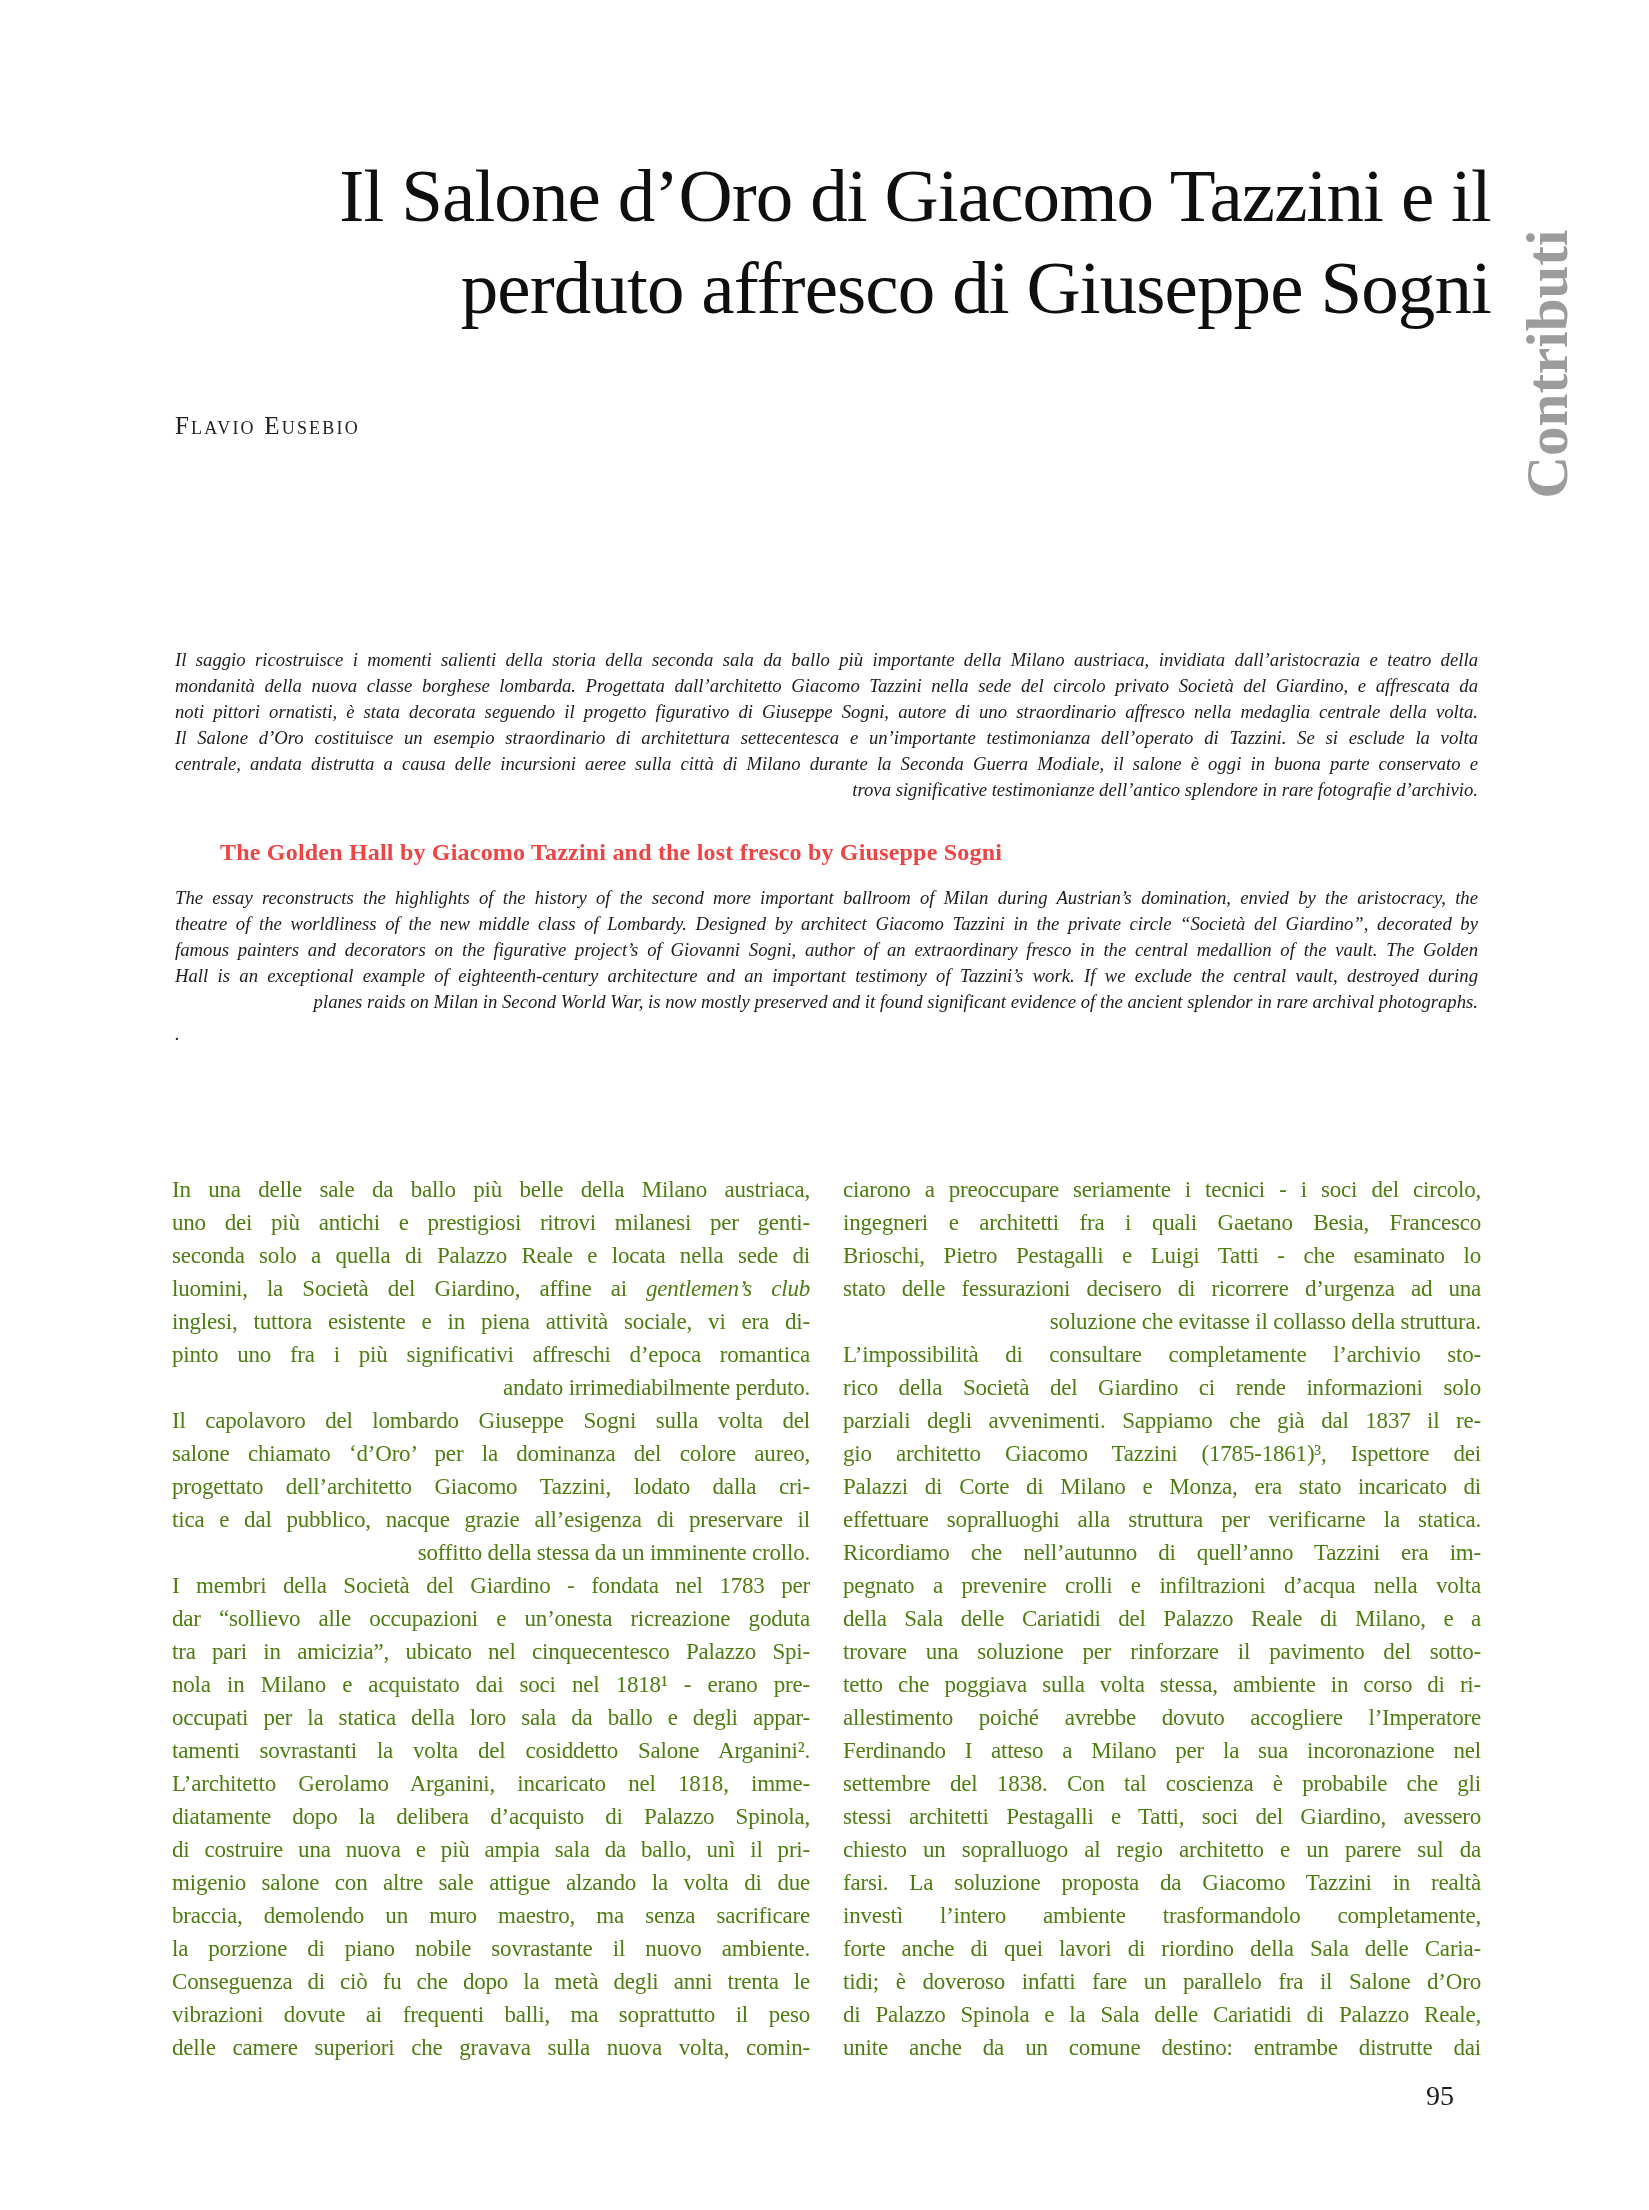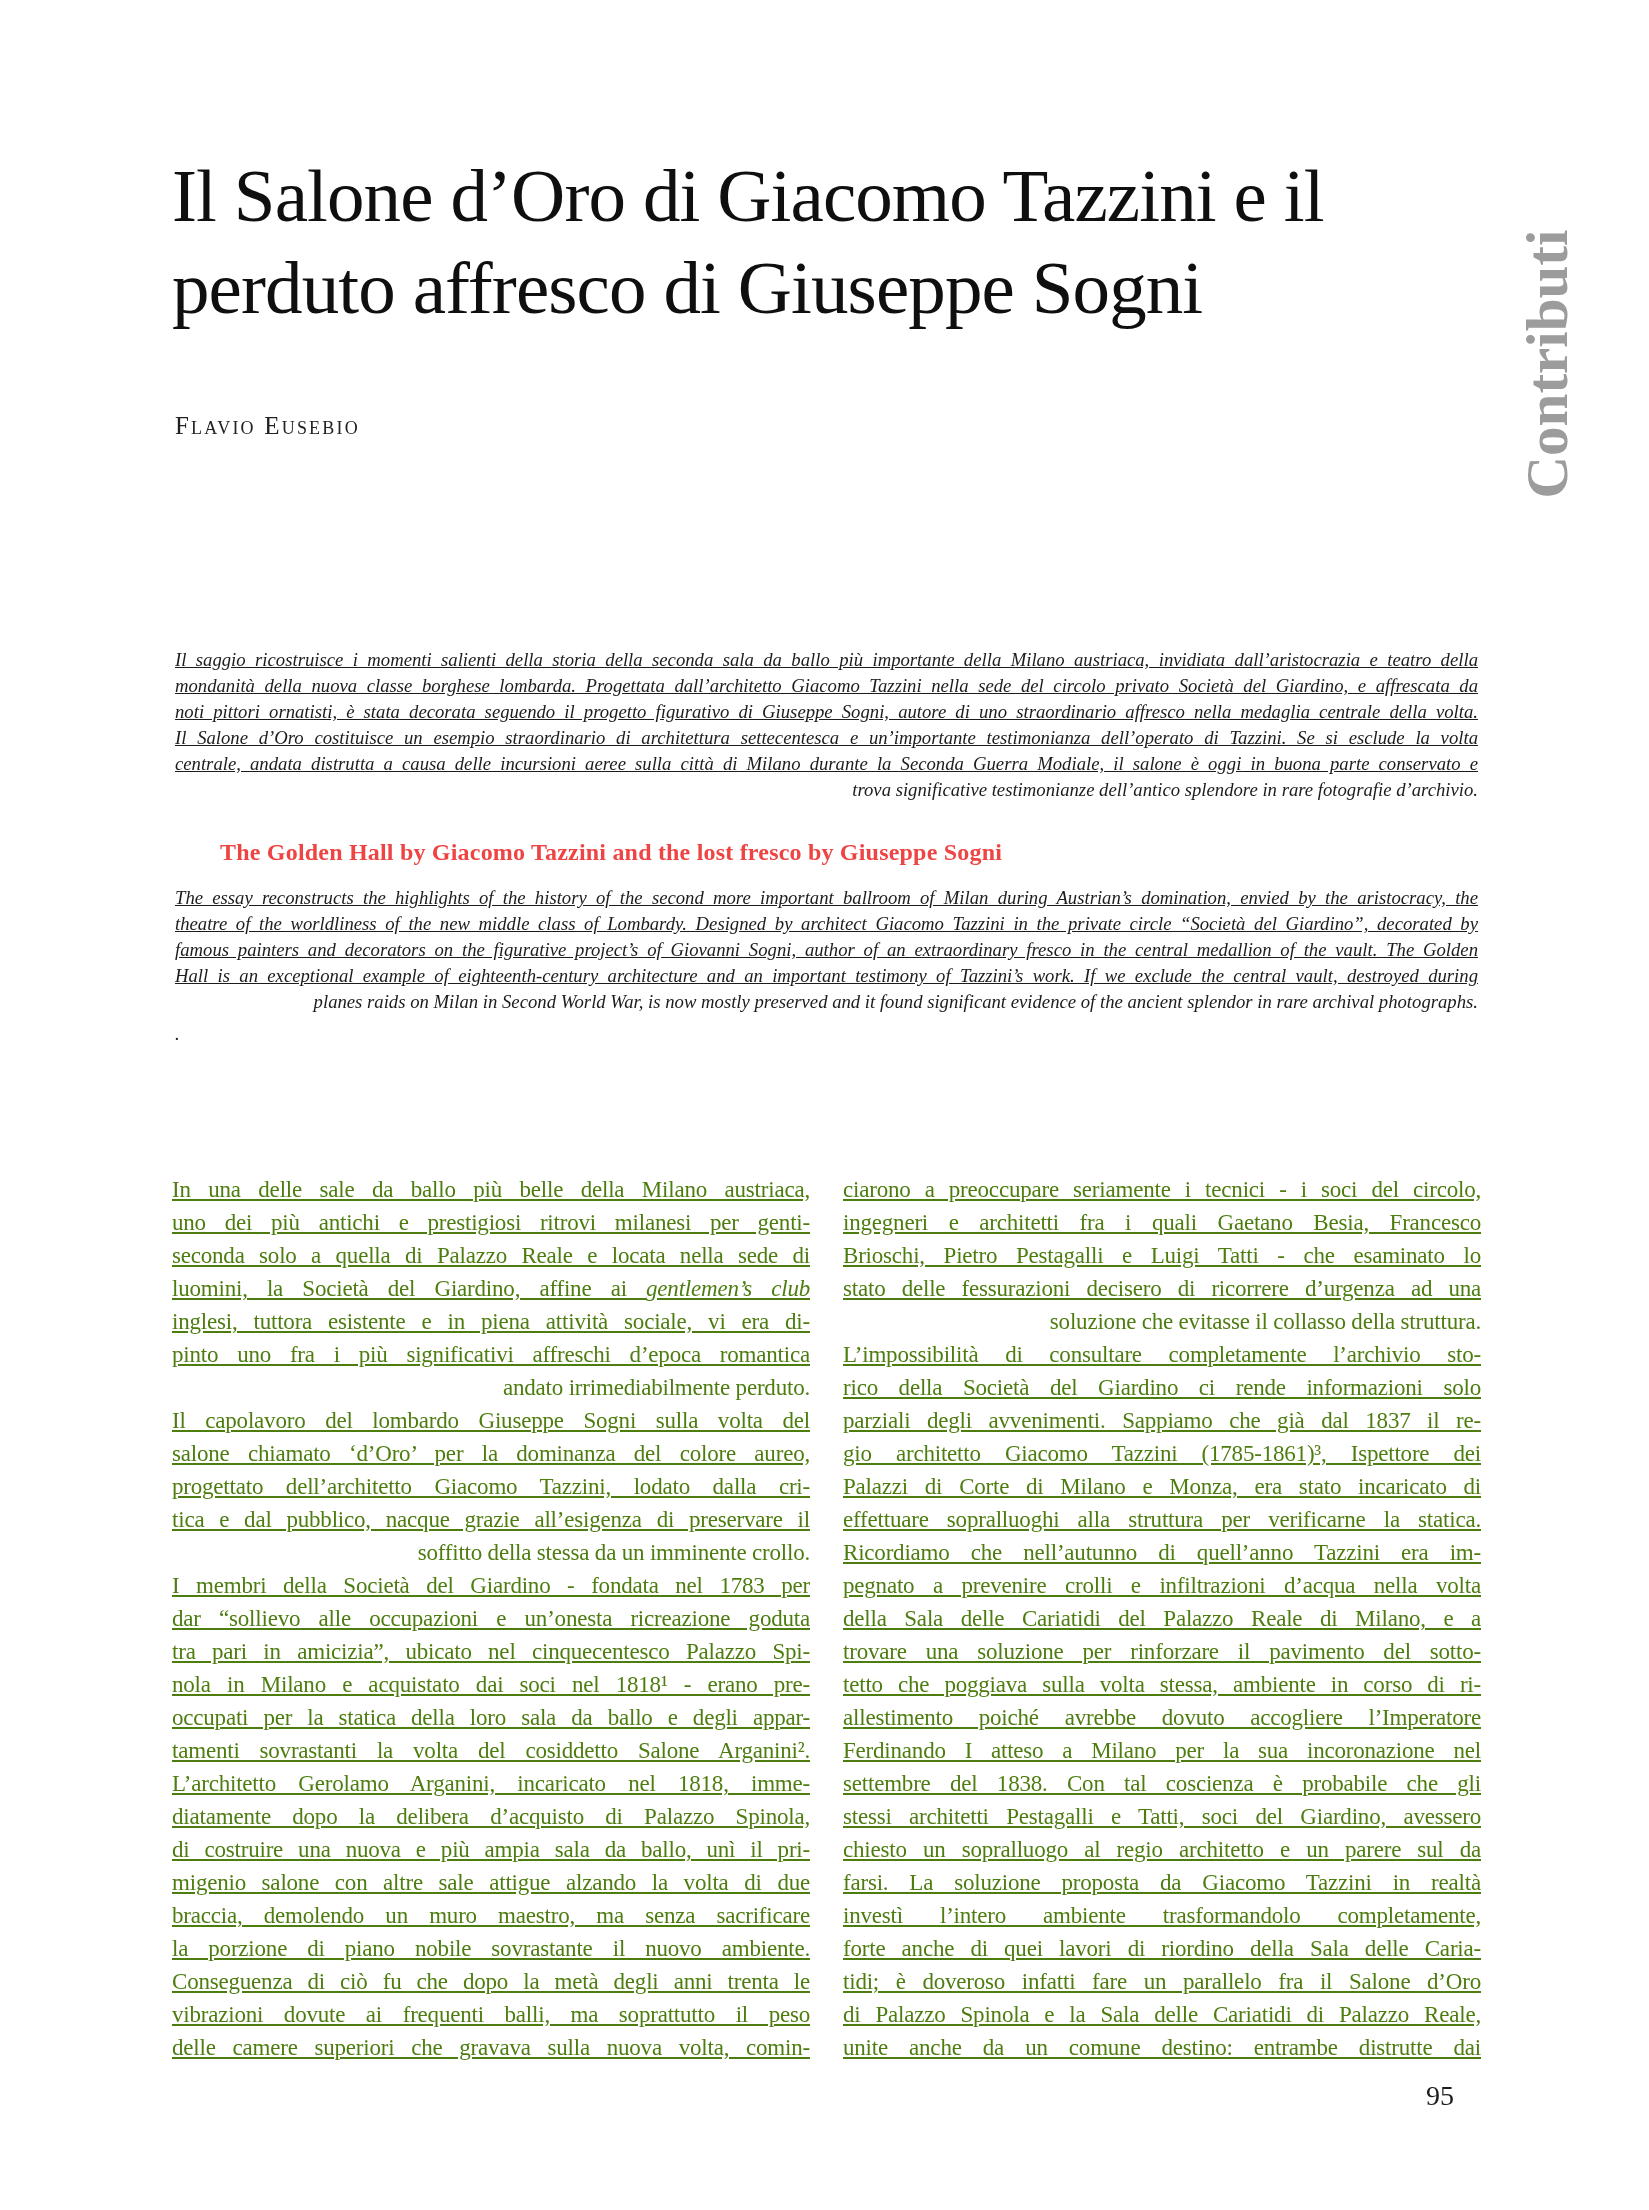--- a/index.html
+++ b/index.html
@@ -6,20 +6,21 @@
   .page {
     position:relative; width:1649px; height:2211px;
     background:#ffffff; overflow:hidden;
     font-family:"Liberation Serif", serif; color:#1d1d1d;
   }
 
   .title {
     position:absolute; left:172px; top:150px; width:1319px;
     font-size:75px; line-height:92px; color:#0f0f0f;
     letter-spacing:-0.9px;
+    text-align:right;
   }
 
   .author {
     position:absolute; left:175px; top:412px;
     font-variant:small-caps; font-size:25px; letter-spacing:2.2px; color:#222;
   }
 
   .contributi {
     position:absolute; left:1386px; top:307px; width:321px; height:62px;
     transform:rotate(-90deg); transform-origin:center;
@@ -42,21 +43,21 @@
 
   .bodycol {
     position:absolute; top:1173px; width:638px;
     font-size:23px; line-height:33px; color:#4d7c0f;
     letter-spacing:-0.2px;
   }
   .col-left  { left:172px; }
   .col-right { left:843px; }
 
   .tline { white-space:normal; }
-  .tline.just { text-align:justify; text-align-last:justify;text-decoration:underline; }
+  .tline.just { text-align:justify; text-align-last:justify; }
   .tline.last { text-align:right; }
   .tline .it { font-style:italic; }
 
   .page-number {
     position:absolute; left:1426px; top:2080px; width:53px;
     text-align:left; font-size:28px; color:#1b1b1b;
   }
 </style>
 </head>
 <body>

